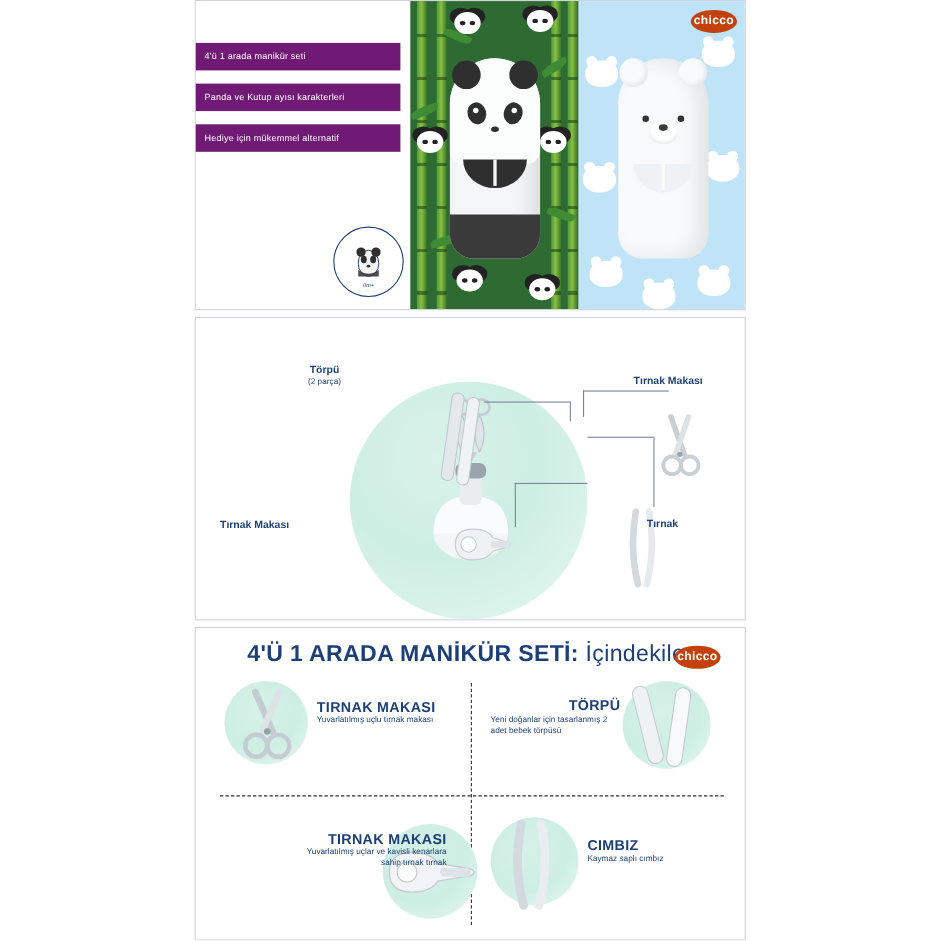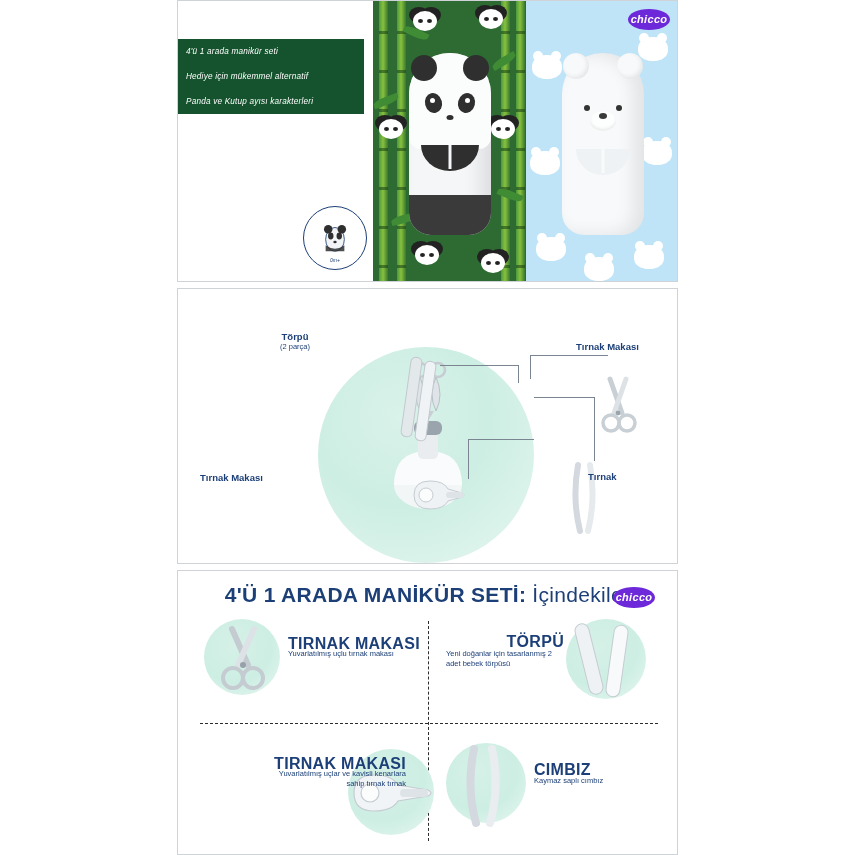--- a/index.html
+++ b/index.html
@@ -41,26 +41,26 @@
     height: 100%;
     background: #ffffff;
   }
   .p1-bullets {
     position: absolute;
     left: -10px;
     top: 38px;
     width: 196px;
   }
   .p1-bullet {
-    background: #14532d;
+    background: #701a75;
     color: #ffffff;
-    font-style: italic;
     font-size: 8.2px;
     letter-spacing: .2px;
     padding: 6px 8px 6px 18px;
+    margin-bottom: 12px;
     box-sizing: border-box;
     width: 196px;
     height: 25px;
     display: flex;
     align-items: center;
     line-height: 1.1;
   }
   .p1-seal {
     position: absolute;
     left: 125px;
@@ -104,24 +104,23 @@
     position: absolute;
     left: 348px;
     top: 0;
     width: 153px;
     height: 282px;
     background: #bfe4f7;
     overflow: hidden;
   }
   .chicco-logo {
     position: absolute;
-    background: #6d28d9;
+    background: #c2410c;
     color: #ffffff;
     border-radius: 50% / 50%;
-    font-style: italic;
     font-weight: bold;
     text-align: center;
     letter-spacing: .3px;
   }
   .chicco-logo.l1 {
     right: 9px;
     top: 8px;
     width: 42px;
     height: 21px;
     font-size: 11px;
@@ -448,21 +447,21 @@
     left: 22px;
     top: 152px;
     width: 458px;
     height: 0;
     border-top: 1px dashed #2b2b2b;
   }
   .q-title {
     position: absolute;
     color: #1c3f77;
     font-weight: bold;
-    font-size: 16px;
+    font-size: 13px;
     letter-spacing: .3px;
   }
   .q-desc {
     position: absolute;
     color: #1c3f77;
     font-size: 7.5px;
     line-height: 1.35;
     width: 120px;
   }
   .blob {
@@ -475,22 +474,22 @@
 </head>
 <body>
 
 <div class="page">
 
   <div class="panel1">
 
     <div class="p1-left">
       <div class="p1-bullets">
         <div class="p1-bullet">4'ü 1 arada manikür seti</div>
+        <div class="p1-bullet">Panda ve Kutup ayısı karakterleri</div>
         <div class="p1-bullet">Hediye için mükemmel alternatif</div>
-        <div class="p1-bullet">Panda ve Kutup ayısı karakterleri</div>
       </div>
 
       <div class="p1-seal">
         <svg class="sealimg" viewBox="0 0 40 40">
           <ellipse cx="20" cy="24" rx="11" ry="14" fill="#f2f4f5" stroke="#1c3f77" stroke-width="1"></ellipse>
           <circle cx="12" cy="12" r="5" fill="#2f2f2f"></circle>
           <circle cx="28" cy="12" r="5" fill="#2f2f2f"></circle>
           <ellipse cx="15" cy="20" rx="3.2" ry="4" fill="#2f2f2f"></ellipse>
           <ellipse cx="25" cy="20" rx="3.2" ry="4" fill="#2f2f2f"></ellipse>
           <ellipse cx="20" cy="27" rx="2" ry="1.4" fill="#2f2f2f"></ellipse>

